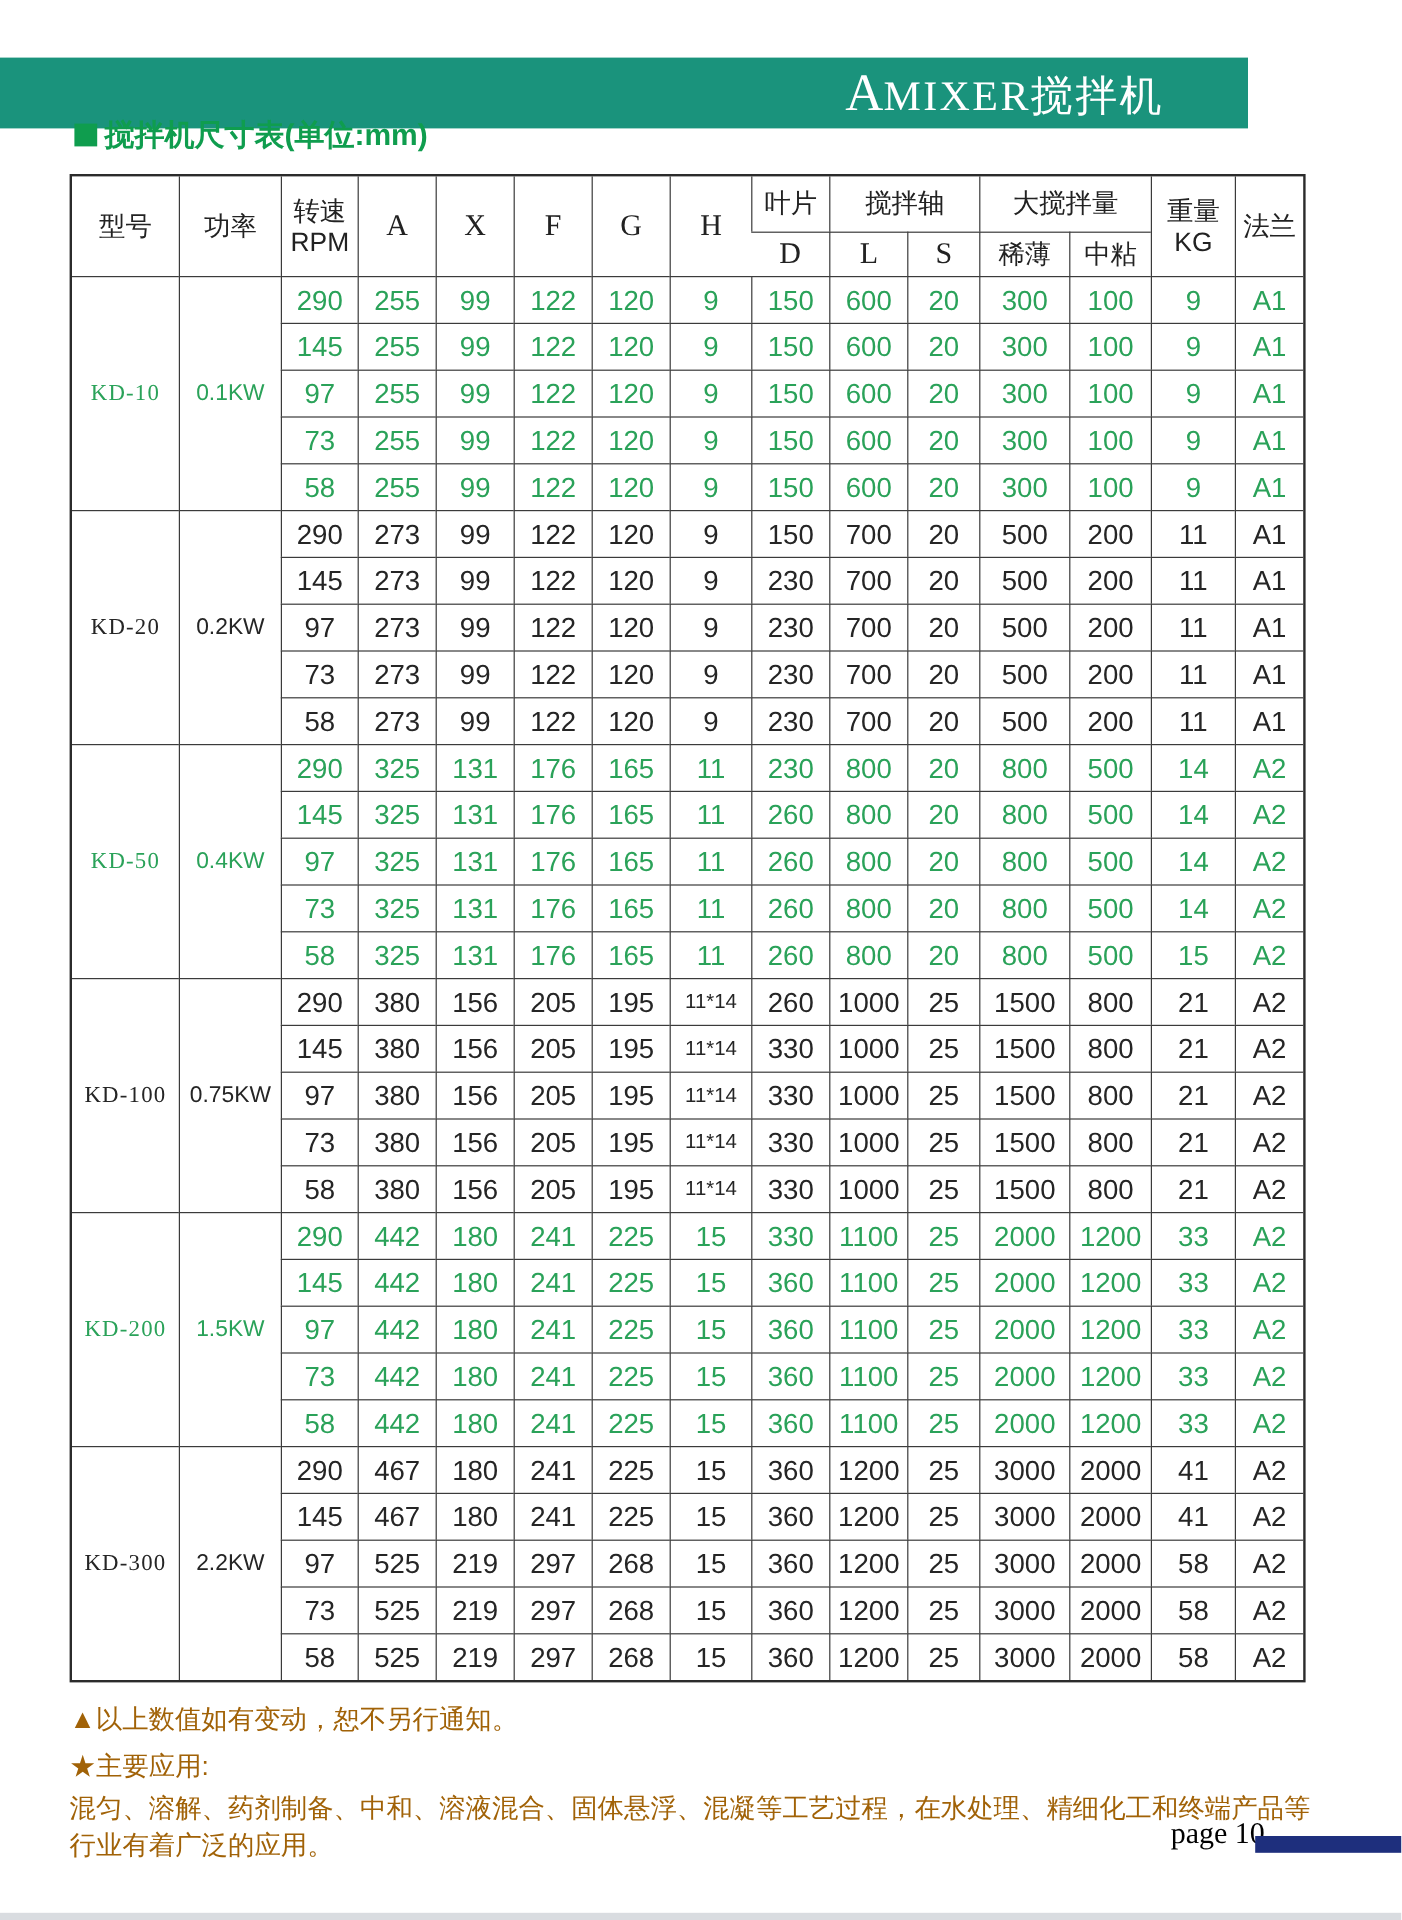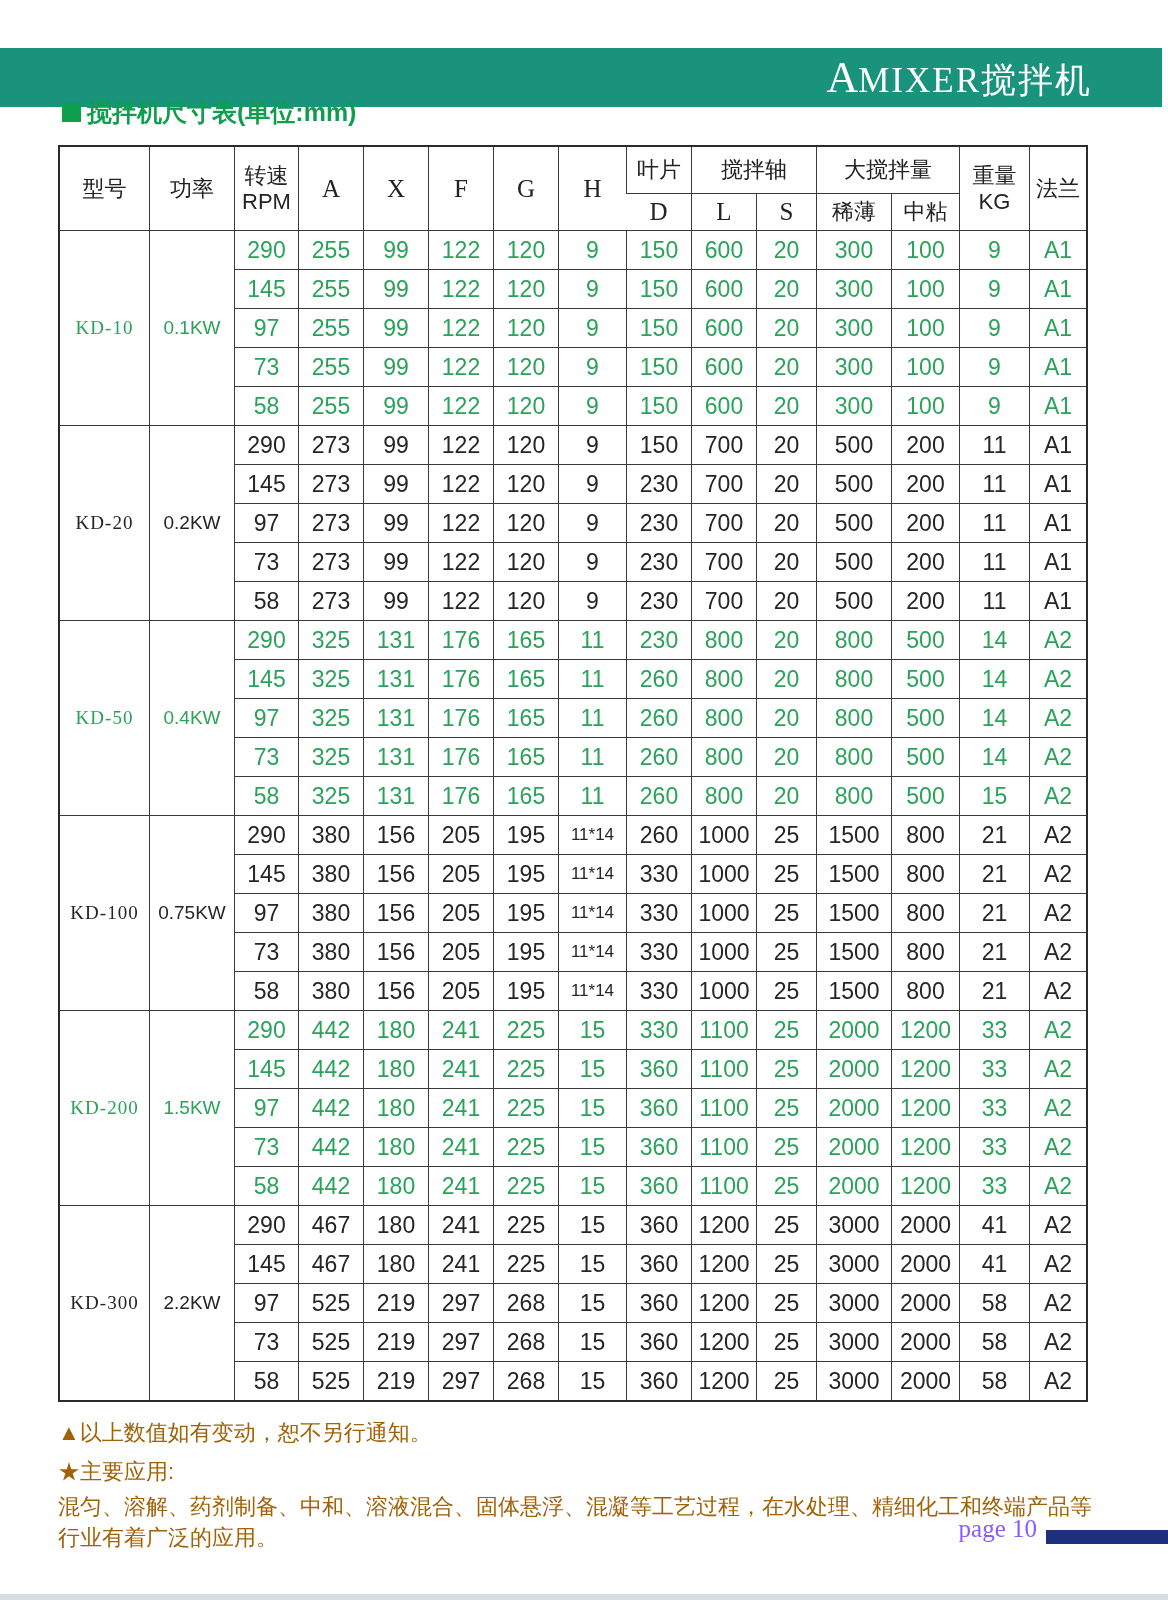--- a/index.html
+++ b/index.html
@@ -1,19 +1,19 @@
 <!DOCTYPE html>
 <html><head>
 <meta charset="utf-8">
 <style>
   html,body{margin:0;padding:0;background:#ffffff;}
   #page{position:relative;width:1168px;height:1600px;background:#ffffff;overflow:hidden;
         font-family:"Liberation Sans",sans-serif;color:#1e1e1e;}
   
-  #banner{position:absolute;top:48px;left:0;width:1162px;height:59px;background:#1a937c;
+  #banner{position:absolute;top:48px;left:0;width:1040px;height:59px;background:#1a937c;
           color:#ffffff;font-family:"Liberation Serif",serif;
           text-align:right;line-height:59px;padding-right:70px;box-sizing:border-box;}
   #banner .big-a{font-size:44px;}
   #banner .rest{font-size:35px;letter-spacing:2px;}
   
   #section-title{position:absolute;top:96px;left:62px;color:#0f9d4e;font-weight:bold;
                  font-size:25px;display:flex;align-items:center;gap:2px;}
   #section-title .sq{display:inline-block;width:19px;height:19px;background:#0f9d4e;margin-right:4px;}
   
   #spec-table{position:absolute;top:145px;left:58px;width:865px;border-collapse:separate;
@@ -36,22 +36,22 @@
   tr.grp-black td{color:#252525;}
   
   tr.int-green td{border-top-color:#2fa768;}
   tr.int-black td{border-top-color:#3b3b3b;}
   tr.first-data td{border-top-color:#2fa768;} 
   
   .foot-line{position:absolute;left:58px;font-size:22px;color:#a16207;}
   #note1{top:1418px;}
   #note2{top:1457px;}
   #apps{top:1492px;width:1048px;white-space:normal;line-height:1.4;}
-  #page-num{position:absolute;top:1515px;right:131px;font-family:"Liberation Serif",serif;
-            font-size:25px;color:#8b5cf6;}
+  #page-num{position:absolute;top:1515px;right:114px;font-family:"Liberation Serif",serif;
+            font-size:25px;color:#000000;}
   #page-bar{position:absolute;top:1530px;right:0;width:122px;height:14px;background:#1e2f7d;}
   #bottom-strip{position:absolute;bottom:0;left:0;width:100%;height:6px;background:#d9dce0;}
 </style>
 </head>
 <body>
 
 <div id="page">
 
   <div id="banner">
     <span class="big-a">A</span><span class="rest">MIXER搅拌机</span>

